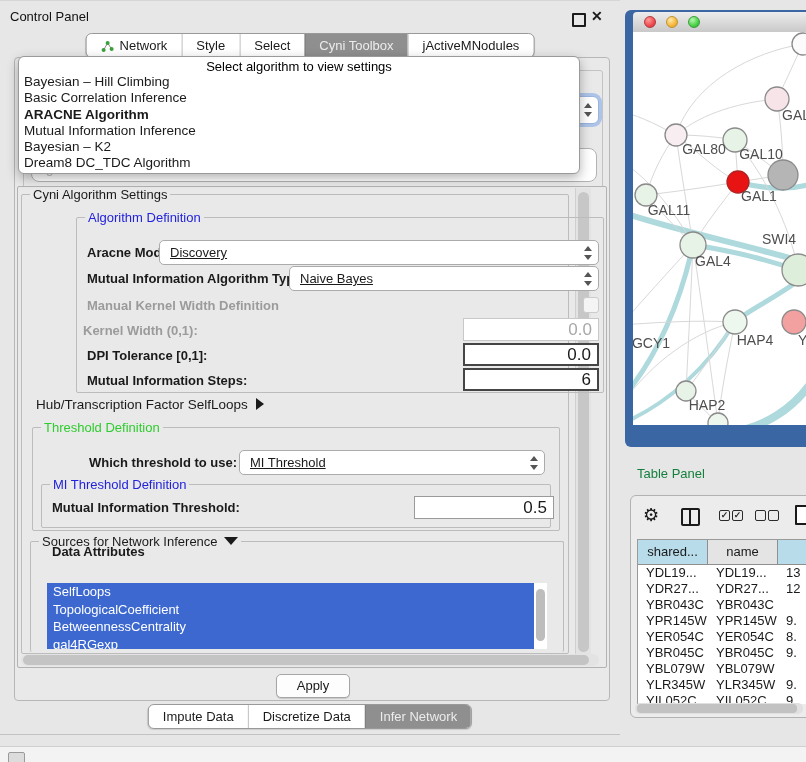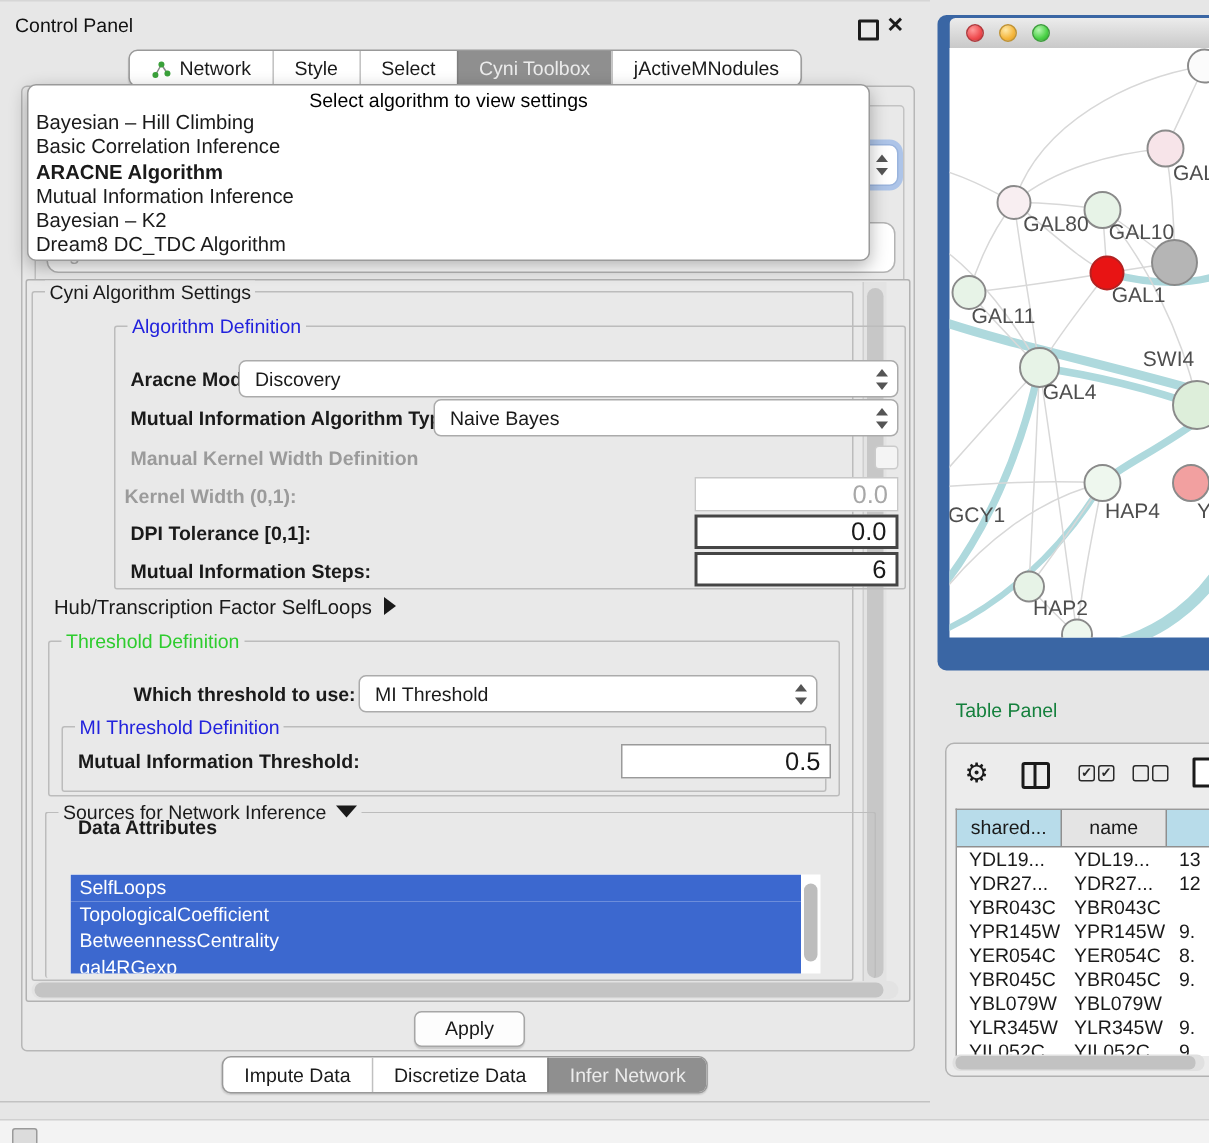--- a/index.html
+++ b/index.html
@@ -48,21 +48,21 @@
   .vsb .thumb{position:absolute;left:2px;top:4px;width:11px;height:460px;background:#c7c7c7;border-radius:6px;}
   .hsb{position:absolute;left:6px;top:596px;width:578px;height:12px;background:#e3e3e3;border-radius:6px;}
   .hsb .thumb{position:absolute;left:2px;top:1px;width:566px;height:10px;background:#c4c4c4;border-radius:5px;}
   
   .tg{position:absolute;border:1px solid #bcbcbc;border-radius:2px;}
   .tg>.tl{position:absolute;top:-8px;left:8px;background:#e9e9e9;padding:0 3px;font-size:13px;white-space:nowrap;}
   .tl.blue{color:#2222dd;} .tl.green{color:#2ecc2e;}
   .flabel{position:absolute;font-weight:bold;font-size:13px;white-space:nowrap;}
   .flabel.dis{color:#9b9b9b;}
   .combo{position:absolute;background:#fff;border:1px solid #ababab;border-radius:5px;
-         font-size:13px;line-height:23px;padding-left:10px;box-sizing:border-box;}
+         font-size:13px;line-height:23px;padding-left:10px;box-sizing:border-box;text-decoration:underline;}
   .stepper{position:absolute;right:5px;top:50%;transform:translateY(-50%);width:9px;height:14px;}
   .stepper:before{content:"";position:absolute;left:0;top:0;border-left:4.5px solid transparent;
          border-right:4.5px solid transparent;border-bottom:5px solid #555;}
   .stepper:after{content:"";position:absolute;left:0;bottom:0;border-left:4.5px solid transparent;
          border-right:4.5px solid transparent;border-top:5px solid #555;}
   .tfield{position:absolute;background:#fff;border:1px solid #c8c8c8;text-align:right;
          padding-right:6px;font-size:17px;line-height:21px;box-sizing:border-box;height:23px;}
   .tfield.dark{border:2px solid #454545;line-height:19px;}
   .tfield.dis{color:#a8a8a8;}
   .checkbox{position:absolute;width:14px;height:14px;background:#f4f4f4;border:1px solid #cbcbcb;border-radius:3px;}
@@ -213,21 +213,21 @@
             <span class="stepper"></span>
           </div>
 
           <div class="tg" style="left:8px;top:56px;width:508px;height:42px;">
             <span class="tl blue">MI Threshold Definition</span>
             <span class="flabel" style="left:10px;top:15px;">Mutual Information Threshold:</span>
             <div class="tfield" style="left:372px;top:11px;width:140px;border-color:#9a9a9a;">0.5</div>
           </div>
         </div>
 
-        <div class="tg" style="left:8px;top:346px;width:532px;height:110px;border-bottom:none;padding-left:20px;">
+        <div class="tg" style="left:8px;top:346px;width:532px;height:110px;border-bottom:none;">
           <span class="tl"><span>Sources for Network Inference</span><span class="arrow-down"></span></span>
           <span class="flabel" style="left:8px;top:2px;margin-left:13px;">Data Attributes</span>
           <div id="attr-list">
 
           <div class="aitem">SelfLoops</div>
               <div class="aitem">TopologicalCoefficient</div>
               <div class="aitem">BetweennessCentrality</div>
               <div class="aitem">gal4RGexp</div>
               <div id="attr-vsb"></div>
             </div>

